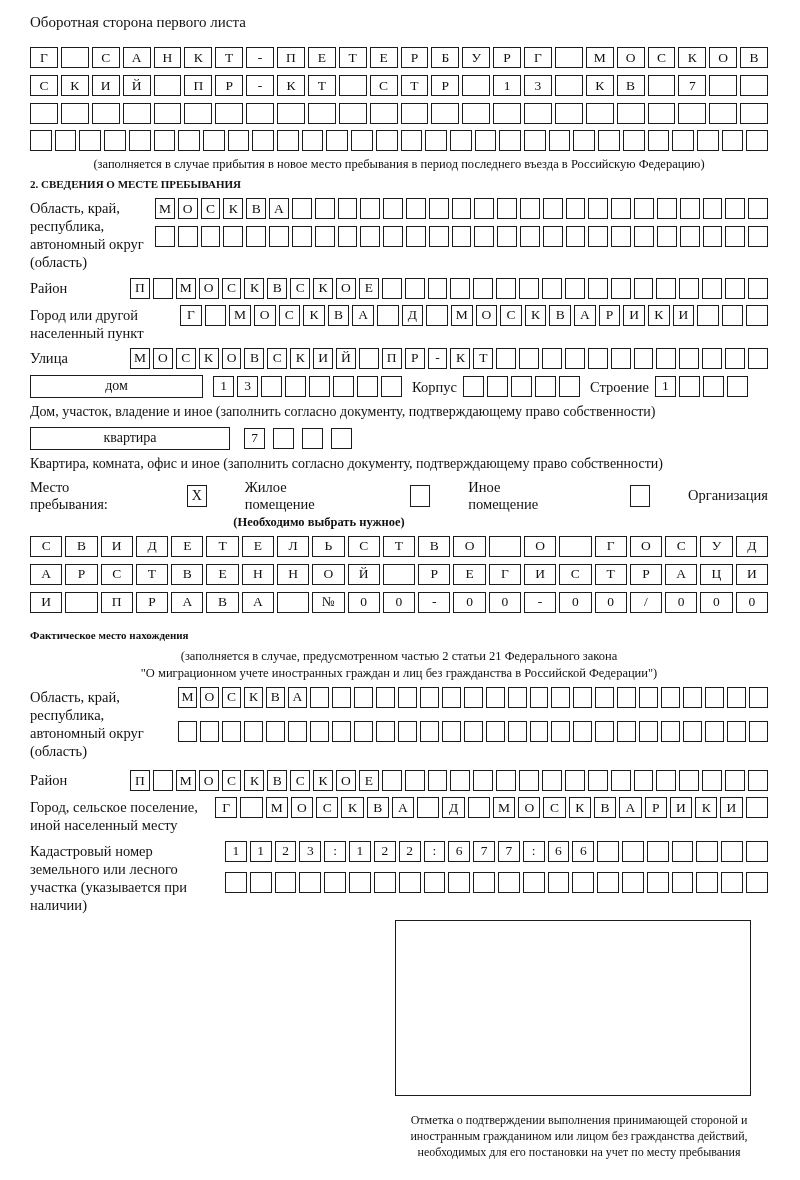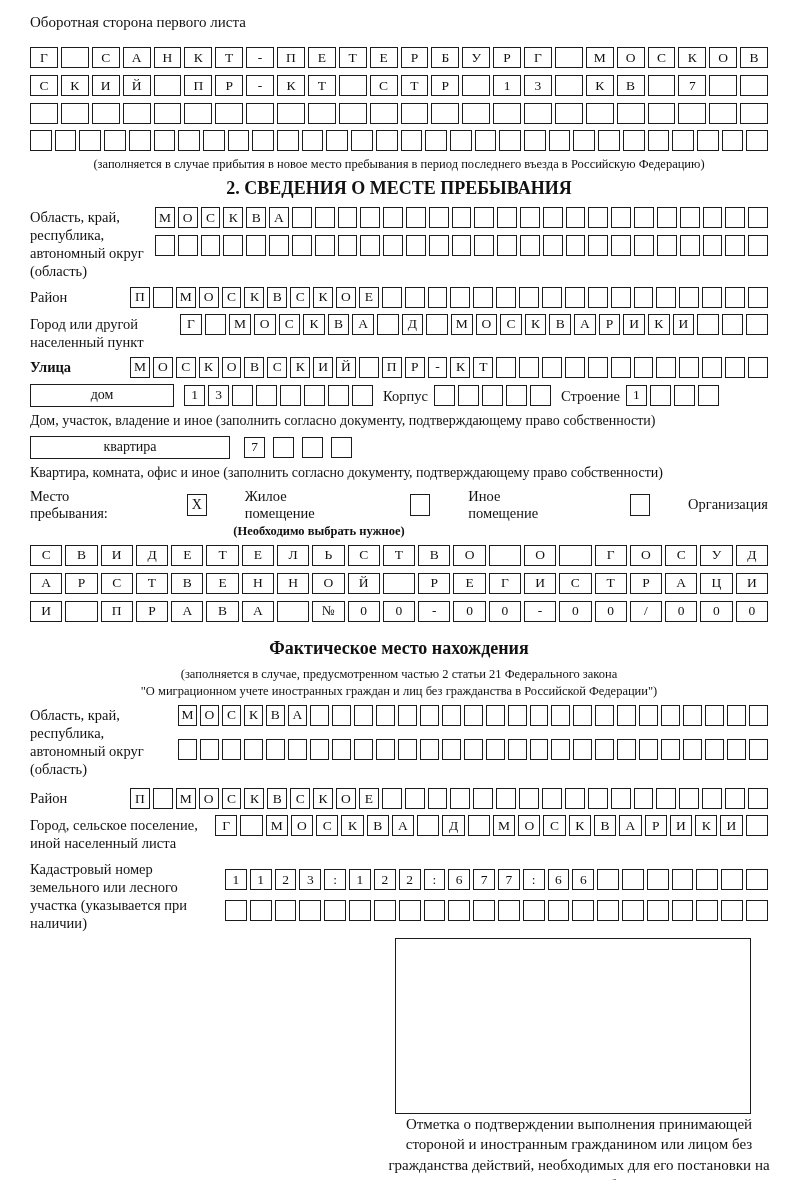--- a/index.html
+++ b/index.html
@@ -23,42 +23,42 @@
     border:1.6px solid #1c1c1c;
     display:inline-flex; align-items:center; justify-content:center;
     font-size:13.5px; font-family:"Liberation Serif",serif;
     background:#fff;
   }
   .cellrow.fixed { flex:none; }
   .cellrow.fixed .cell { flex:none; width:21px; }
 
   .note { font-size:12.5px; text-align:center; margin:2px 0 6px 0; }
   .note-left { font-size:14px; margin:1px 0 7px 0; }
-  .sec-title { font-size:18px; font-weight:bold; text-align:center; margin:6px 0 8px 0; }
+  .sec-title { font-size:11px; font-weight:bold; margin:6px 0 8px 0; }
 
   .boxlabel {
     border:1.6px solid #1c1c1c; height:23px;
     display:flex; align-items:center; justify-content:center;
     font-size:14px;
   }
   .inline-lbl { font-size:14.5px; padding:2px 6px 0 10px; white-space:nowrap; }
 
   .chk-row { display:flex; align-items:center; margin:4px 0 2px 0; font-size:14.5px;gap:28px; }
   .chkbox {
     width:20px; height:22px; border:1.6px solid #1c1c1c;
     display:inline-flex; align-items:center; justify-content:center;
     font-size:14px; margin:0 10px;
   }
   .stamp-box {
     width:356px; height:176px; border:1.6px solid #1c1c1c;
     margin-left:365px; margin-top:4px;
   }
   .stamp-note {
-    width:408px; margin-left:345px; margin-top:0;
-    font-size:15px; text-align:center; line-height:1.35;
+    width:408px; margin-left:345px; margin-top:16px;
+    font-size:12px; text-align:center; line-height:1.35;
   }
 </style>
 </head>
 <body>
 
 <div class="hdr-note">Оборотная сторона первого листа</div>
 
 <div class="frow">
   <div class="rowscol">
     <div class="cellrow">
@@ -307,21 +307,21 @@
         <span class="cell">К</span>
         <span class="cell">И</span>
         <span class="cell"></span>
         <span class="cell"></span>
         <span class="cell"></span>
       </div>
     </div>
 </div>
 
 <div class="frow">
-  <div class="lbl" style="width:100px;font-weight:bold;">Улица</div>
+  <div class="lbl" style="width:100px;">Улица</div>
   <div class="rowscol">
       <div class="cellrow">
         <span class="cell">М</span>
         <span class="cell">О</span>
         <span class="cell">С</span>
         <span class="cell">К</span>
         <span class="cell">О</span>
         <span class="cell">В</span>
         <span class="cell">С</span>
         <span class="cell">К</span>
@@ -343,21 +343,21 @@
         <span class="cell"></span>
         <span class="cell"></span>
         <span class="cell"></span>
         <span class="cell"></span>
         <span class="cell"></span>
       </div>
     </div>
 </div>
 
 <div class="frow" style="align-items:center;">
-  <div class="boxlabel" style="width:144px;">дом</div>
+  <div class="boxlabel" style="width:173px;">дом</div>
   <div style="width:10px;"></div>
   <div class="cellrow fixed">
       <span class="cell">1</span>
       <span class="cell">3</span>
       <span class="cell"></span>
       <span class="cell"></span>
       <span class="cell"></span>
       <span class="cell"></span>
       <span class="cell"></span>
       <span class="cell"></span>
@@ -575,21 +575,21 @@
         <span class="cell"></span>
         <span class="cell"></span>
         <span class="cell"></span>
         <span class="cell"></span>
         <span class="cell"></span>
       </div>
     </div>
 </div>
 
 <div class="frow">
-  <div class="lbl" style="width:185px;">Город, сельское поселение, иной населенный листа</div>
+  <div class="lbl" style="width:185px;">Город, сельское поселение, иной населенный месту</div>
   <div class="rowscol">
       <div class="cellrow">
         <span class="cell">Г</span>
         <span class="cell"></span>
         <span class="cell">М</span>
         <span class="cell">О</span>
         <span class="cell">С</span>
         <span class="cell">К</span>
         <span class="cell">В</span>
         <span class="cell">А</span>
@@ -604,21 +604,21 @@
         <span class="cell">А</span>
         <span class="cell">Р</span>
         <span class="cell">И</span>
         <span class="cell">К</span>
         <span class="cell">И</span>
         <span class="cell"></span>
       </div>
     </div>
 </div>
 
-<div class="frow" style="margin-top:2px;align-items:center;">
+<div class="frow" style="margin-top:2px;">
   <div class="lbl" style="width:195px;">Кадастровый номер земельного или лесного участка (указывается при наличии)</div>
   <div class="rowscol" style="gap:10px;">
     <div class="cellrow">
         <span class="cell">1</span>
         <span class="cell">1</span>
         <span class="cell">2</span>
         <span class="cell">3</span>
         <span class="cell">:</span>
         <span class="cell">1</span>
         <span class="cell">2</span>

